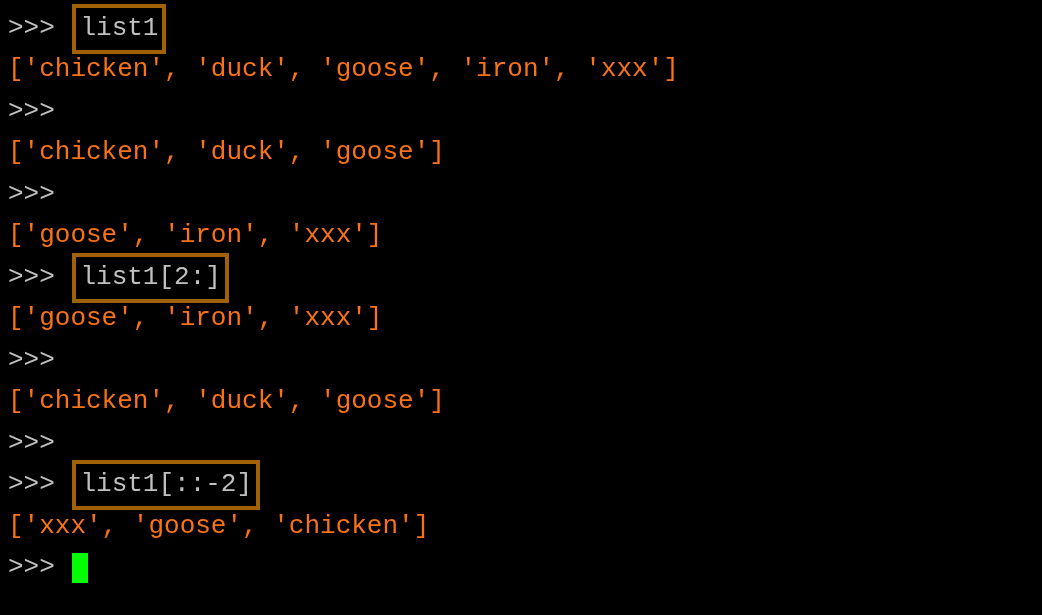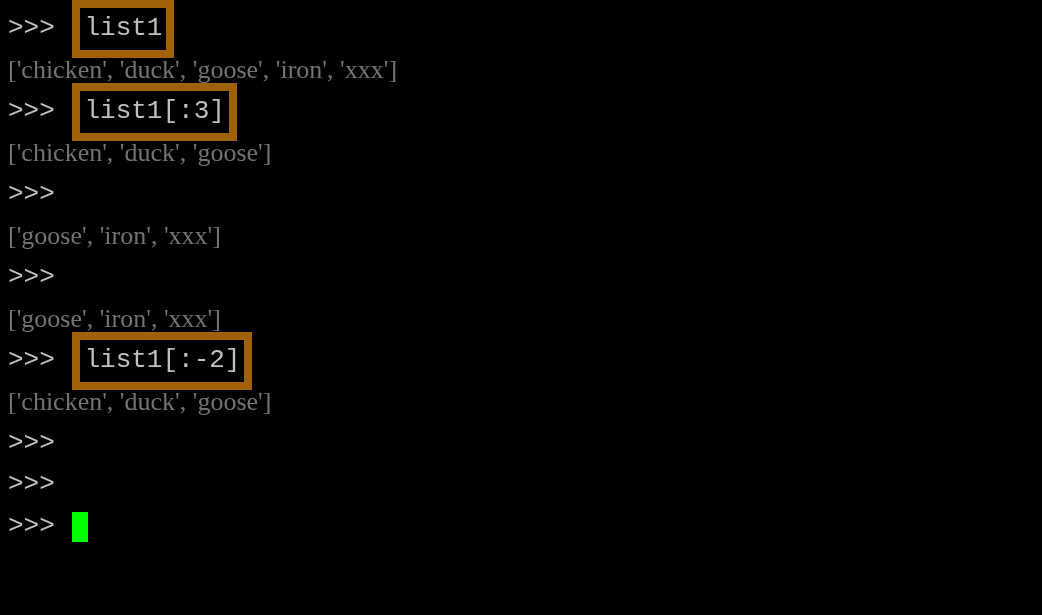--- a/index.html
+++ b/index.html
@@ -21,72 +21,72 @@
     .line {
       white-space: pre;
       height: 41.5px;
       display: flex;
       align-items: center;
     }
     .prompt {
       color: #c0c0c0;
     }
     .boxed {
-      border: 8px solid #a16207;
+      border: 4px solid #a16207;
       color: #c0c0c0;
       padding: 0 4px;
       display: inline-block;
       margin-left: 2px;
     }
     .output {
-      color: #737373;
-      font-family: Liberation Serif, serif;
+      color: #f97316;
     }
     .cursor {
       background-color: #00ff00;
       width: 16px;
       height: 30px;
       display: inline-block;
       vertical-align: middle;
       margin-left: 2px;
     }
   </style>
 </head>
 <body>
 
 <div>
   <div class="line">
     <span class="prompt">&gt;&gt;&gt; </span><span class="boxed">list1</span>
   </div>
   <div class="line output">['chicken', 'duck', 'goose', 'iron', 'xxx']</div>
 
   <div class="line">
-    <span class="prompt">&gt;&gt;&gt; </span><span class="boxed">list1[:3]</span>
+    <span class="prompt">&gt;&gt;&gt; </span>
   </div>
   <div class="line output">['chicken', 'duck', 'goose']</div>
 
   <div class="line">
     <span class="prompt">&gt;&gt;&gt; </span>
   </div>
   <div class="line output">['goose', 'iron', 'xxx']</div>
 
   <div class="line">
-    <span class="prompt">&gt;&gt;&gt; </span>
+    <span class="prompt">&gt;&gt;&gt; </span><span class="boxed">list1[2:]</span>
   </div>
   <div class="line output">['goose', 'iron', 'xxx']</div>
 
   <div class="line">
-    <span class="prompt">&gt;&gt;&gt; </span><span class="boxed">list1[:-2]</span>
+    <span class="prompt">&gt;&gt;&gt; </span>
   </div>
   <div class="line output">['chicken', 'duck', 'goose']</div>
 
   <div class="line">
     <span class="prompt">&gt;&gt;&gt; </span>
   </div>
 
   <div class="line">
-    <span class="prompt">&gt;&gt;&gt; </span>
+    <span class="prompt">&gt;&gt;&gt; </span><span class="boxed">list1[::-2]</span>
   </div>
+  <div class="line output">['xxx', 'goose', 'chicken']</div>
 
   <div class="line">
     <span class="prompt">&gt;&gt;&gt; </span><span class="cursor"></span>
   </div>
 </div>
 
 </body></html>

